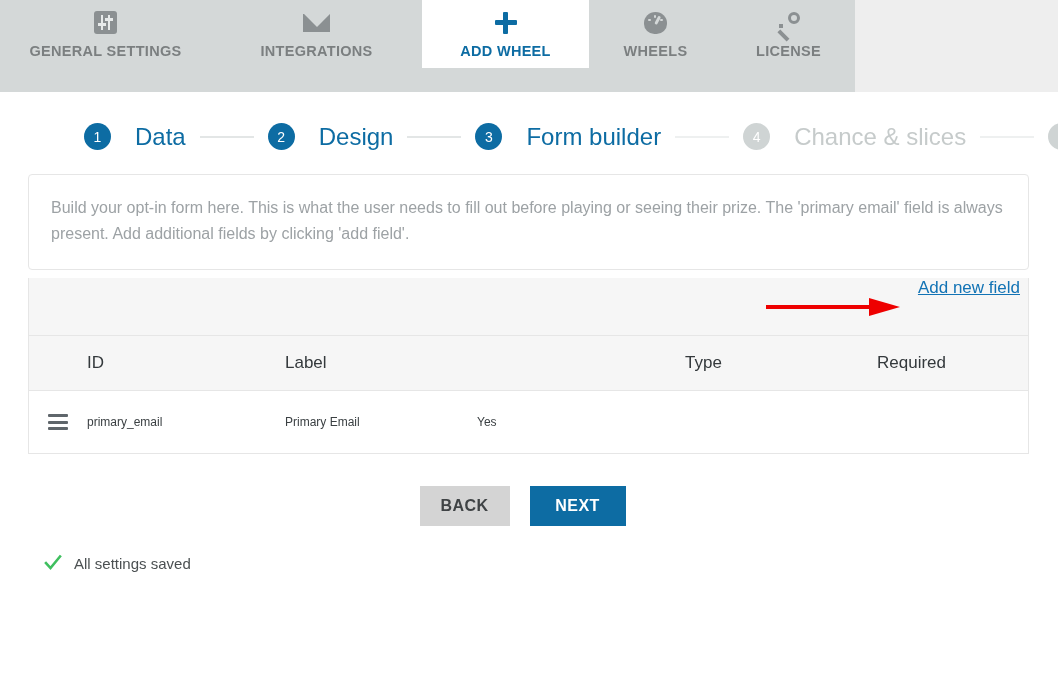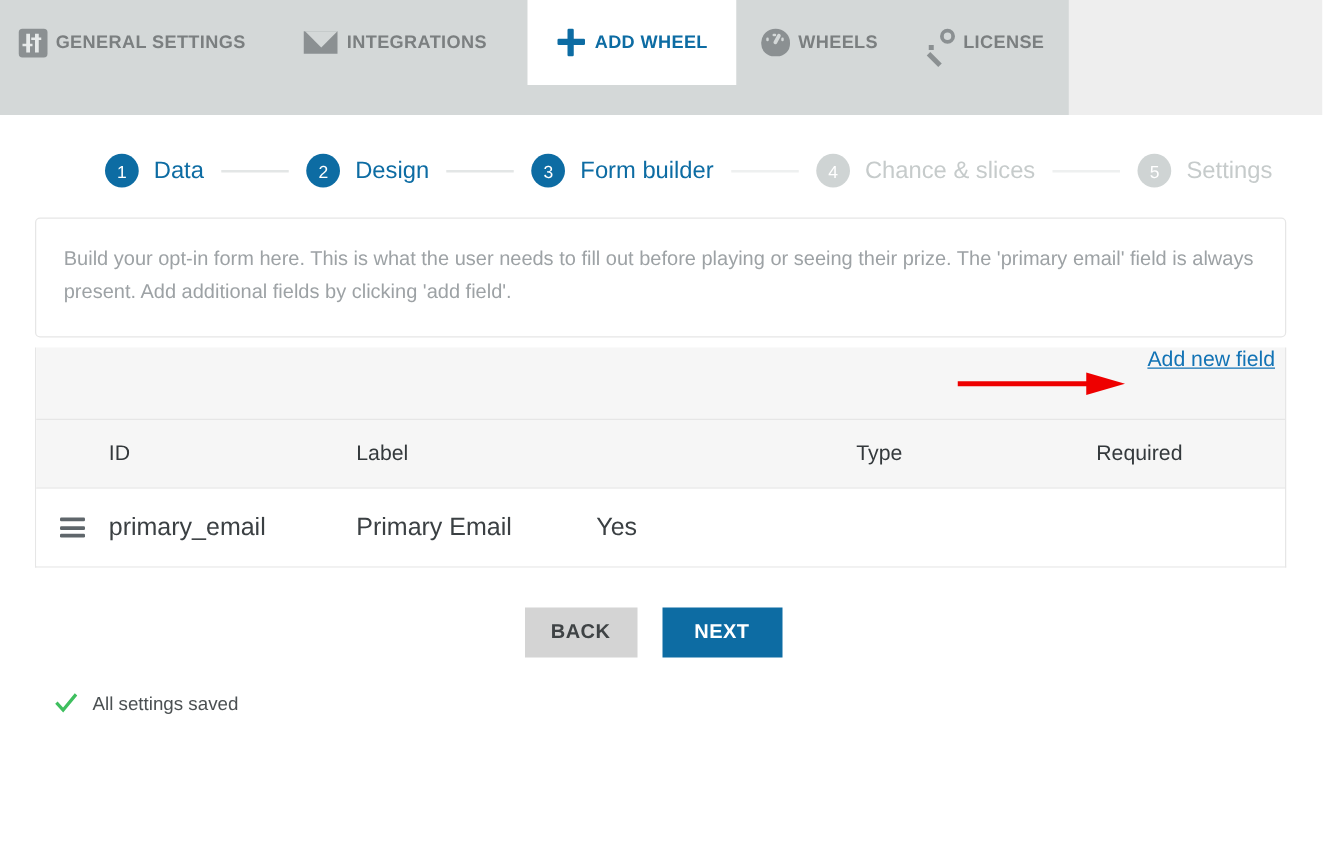--- a/index.html
+++ b/index.html
@@ -28,21 +28,21 @@
     position: absolute;
     left: 0; top: 0;
     height: 92px;
     display: flex;
     align-items: stretch;
   }
   .tab {
     width: 211px;
     height: 68px;
     display: flex;
-    flex-direction: row;
+    flex-direction: column;
     align-items: center;
     justify-content: center;
     gap: 7px;
     cursor: pointer;
     user-select: none;
   }
   .tab.w-int { width: 211px; }
   .tab.w-active { width: 167px; background: #ffffff; }
   .tab.w-wheels { width: 133px; }
   .tab.w-license { width: 133px; }
@@ -170,23 +170,24 @@
     width: 27px; height: 27px;
     border-radius: 50%;
     background: #0d6ca3;
     color: #ffffff;
     font-size: 14px;
     display: flex; align-items: center; justify-content: center;
     flex: 0 0 auto;
   }
   .step.inactive .step-circle { background: #cfd4d4; color: #ffffff; }
   .step-label {
-    font-size: 19px;
+    font-size: 24px;
     color: #0d6ca3;
     white-space: nowrap;
+    margin-left: 12px;
   }
   .step.inactive .step-label { color: #c6cbcb; }
   .step-line {
     width: 54px; height: 2px;
     background: #e3e6e6;
     margin: 0 14px;
     flex: 0 0 auto;
   }
   .step-line.dim { background: #eef0f0; }
 
@@ -255,21 +256,21 @@
   .c-id     { width: 198px; }
   .c-label  { width: 400px; }
   .c-type   { width: 192px; }
   .c-req    { width: 150px; }
 
   .th {
     font-size: 17px;
     color: #34393c;
   }
   .td {
-    font-size: 20px;
+    font-size: 12px;
     color: #3b4043;
   }
   .drag-handle { width: 20px; cursor: move; }
   .drag-handle .bar {
     height: 3px; background: #5f666b; margin-bottom: 3.5px; border-radius: 1px;
   }
   .drag-handle .bar:last-child { margin-bottom: 0; }
 
   .label-input {
     width: 388px;

